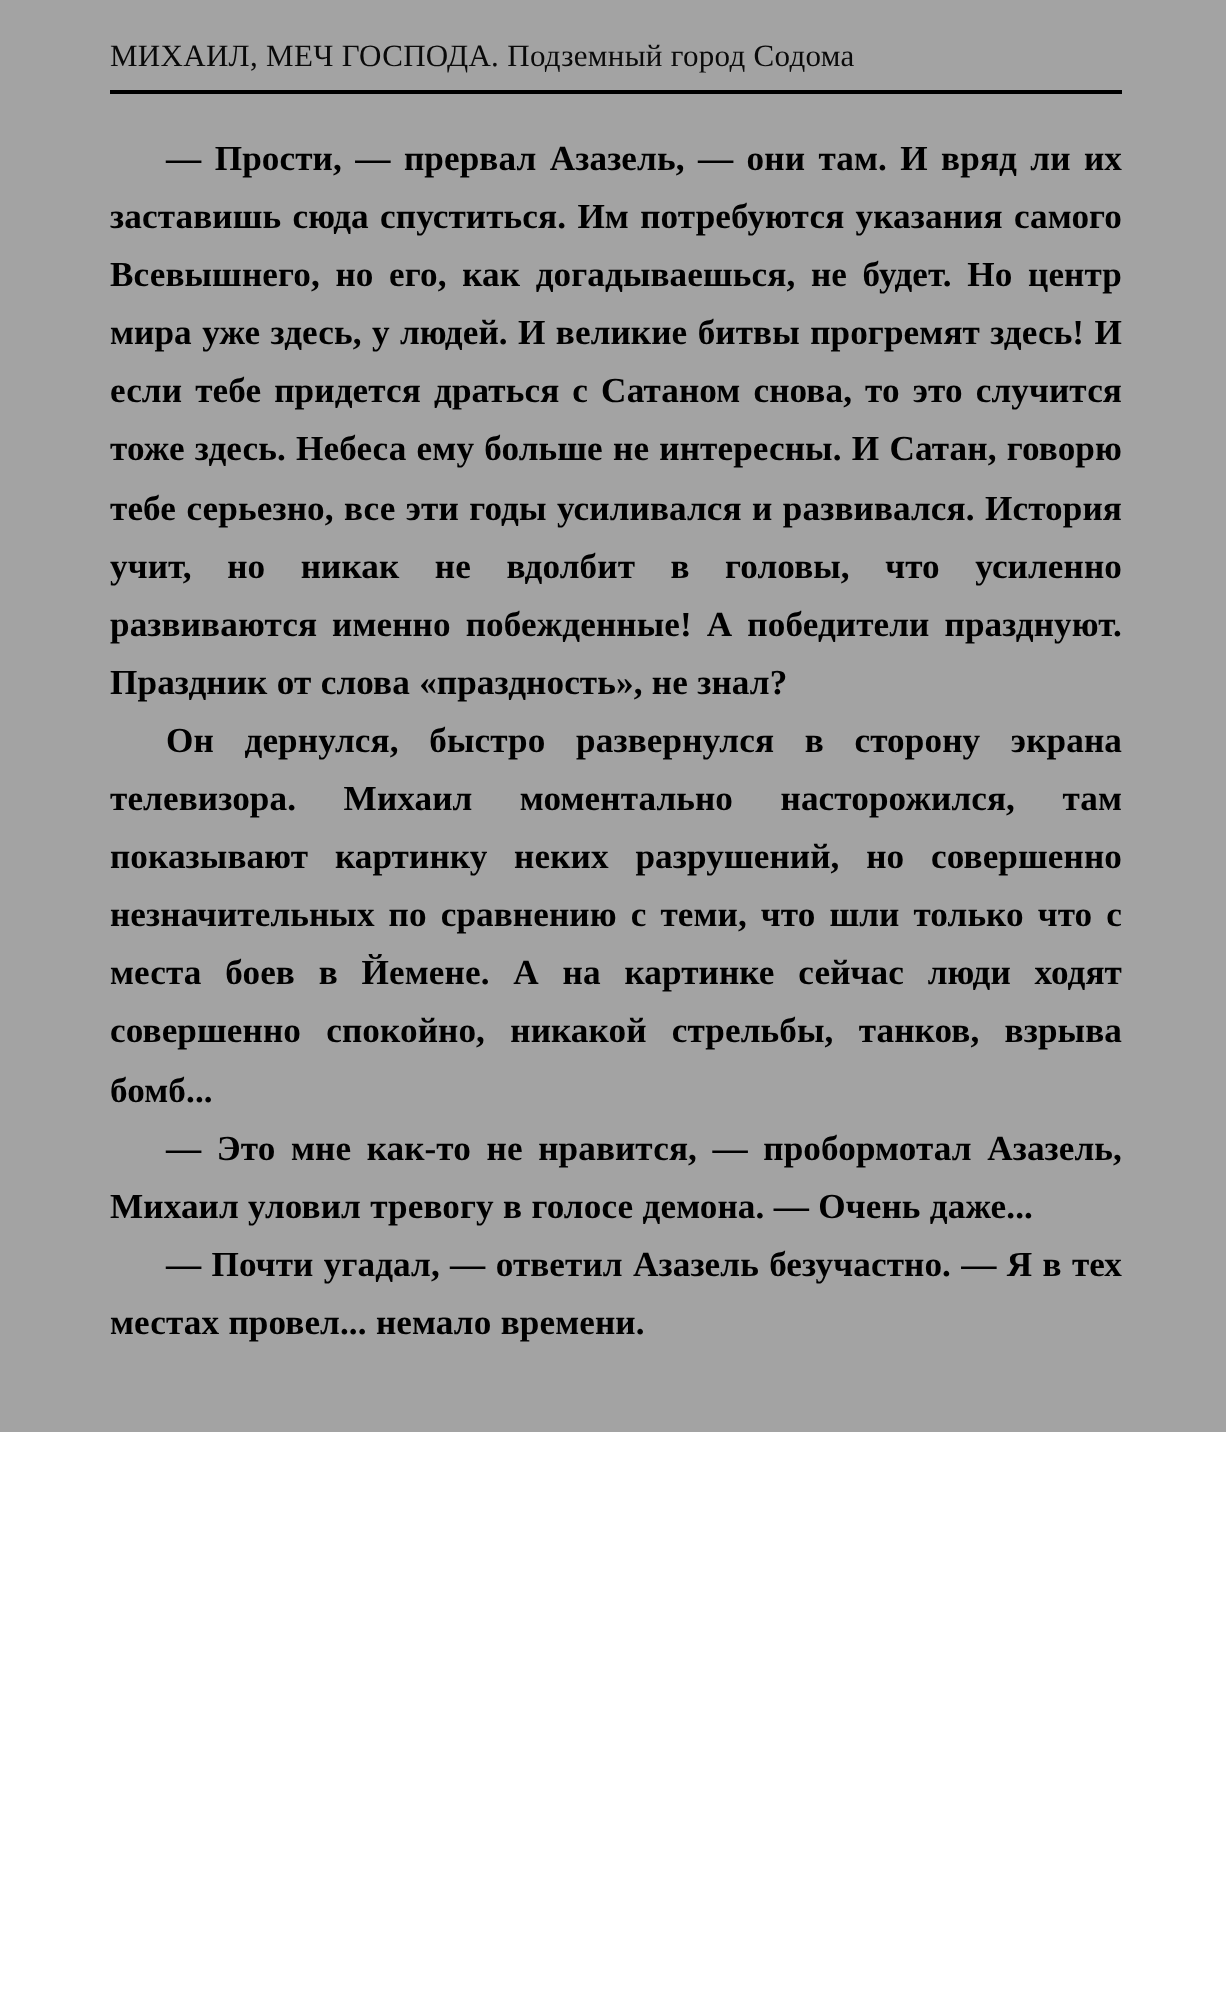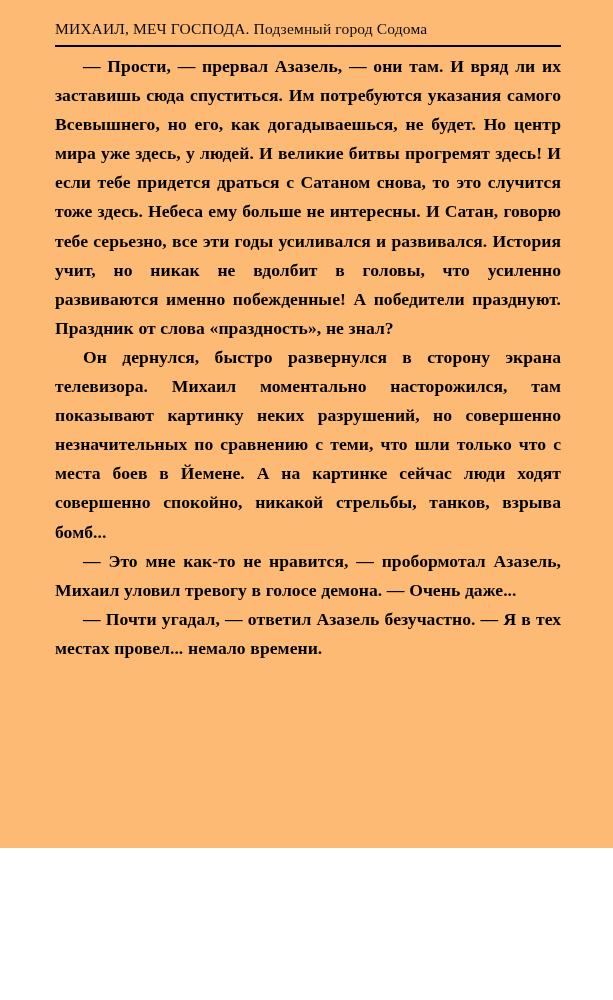--- a/index.html
+++ b/index.html
@@ -3,22 +3,22 @@
 <meta charset="utf-8">
 <style>
   html, body {
     margin: 0;
     padding: 0;
     background: #ffffff;
   }
   .page {
     position: relative;
     width: 613px;
-    height: 848px;
-    background: #fdba74;
+    height: 716px;
+    background: #a3a3a3;
     overflow: hidden;
     font-family: "Liberation Serif", "DejaVu Serif", serif;
     color: #000000;
   }
 
   
   .running-head {
     position: absolute;
     left: 55px;
     top: 18px;
@@ -39,21 +39,21 @@
     top: 45px;
     width: 506px;
     height: 0;
     border-top: 2.2px solid #000000;
   }
 
   
   .text-column {
     position: absolute;
     left: 55px;
-    top: 52px;
+    top: 65px;
     width: 506px;
   }
   .para {
     margin: 0;
     text-align: justify;
     text-justify: inter-word;
     font-size: 17.6px;
     font-weight: bold;
     line-height: 29.1px;
     text-indent: 28px;

